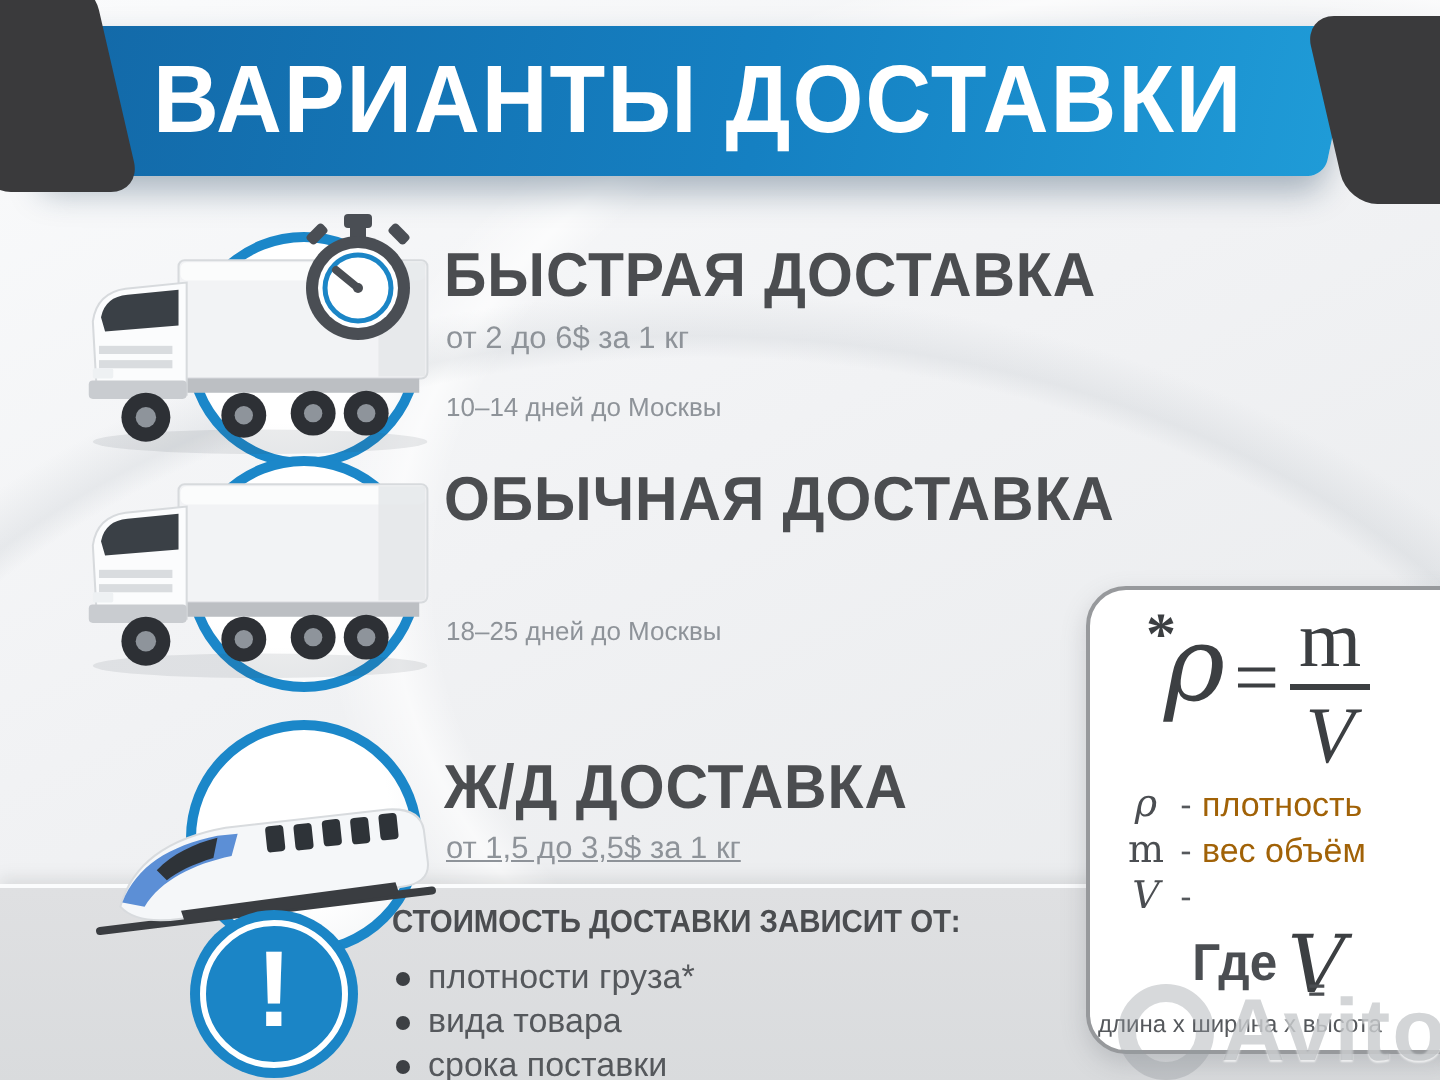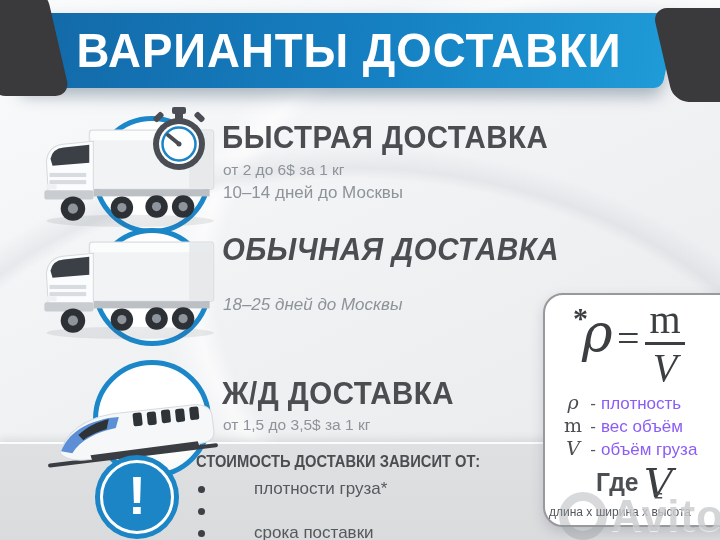--- a/index.html
+++ b/index.html
@@ -34,35 +34,35 @@
   .opt-circle{position:absolute;left:93px;top:12px;width:118px;height:118px;border-radius:50%;
     border:5px solid #1b87c9;background:radial-gradient(circle at 40% 35%,#ffffff 55%,#f0f2f4 100%);
     box-sizing:border-box;}
   .veh{position:absolute;}
   .truck-svg{left:36px;top:22px;width:182px;height:102px;}
   .train-svg{left:46px;top:30px;width:174px;height:94px;}
   .stopwatch-svg{left:146px;top:2px;width:66px;height:66px;z-index:4;}
   .opt-title{position:absolute;left:222px;top:16px;font-size:31px;font-weight:bold;color:#4b4d50;
     transform:scaleX(0.95);transform-origin:left;white-space:nowrap;letter-spacing:0.5px;}
   .opt-price{position:absolute;left:223px;top:57px;font-size:15.5px;color:#8e9399;white-space:nowrap;}
-  .opt-duration{position:absolute;left:223px;top:79px;font-size:17px;color:#8e9399;white-space:nowrap;}
+  .opt-duration{position:absolute;left:223px;top:92px;font-size:13px;color:#8e9399;white-space:nowrap;}
   .option.r3 .opt-title{top:28px;}
-  .option.r3 .opt-price{top:68px;}
+  .option.r3 .opt-price{top:68px;text-decoration:underline;}
   
   .note-icon{position:absolute;left:95px;top:455px;width:84px;height:84px;border-radius:50%;
     background:#1b85c6;z-index:4;}
   .note-icon .ring{position:absolute;left:5px;top:5px;right:5px;bottom:5px;border:3px solid #ffffff;
     border-radius:50%;}
   .note-icon .mark{position:absolute;left:0;top:0;width:100%;height:100%;display:flex;
     align-items:center;justify-content:center;font-size:54px;font-weight:900;color:#ffffff;
     padding-bottom:4px;box-sizing:border-box;}
   .note-heading{position:absolute;left:196px;top:453px;font-size:16px;font-weight:bold;color:#4b4d50;
     transform:scaleX(0.92);transform-origin:left;white-space:nowrap;z-index:4;}
   .note-list{position:absolute;left:198px;top:478px;z-index:4;}
-  .note-row{display:flex;align-items:center;height:22px;gap:40px;}
+  .note-row{display:flex;align-items:center;height:22px;}
   .note-dot{width:7px;height:7px;border-radius:50%;background:#3d4044;margin-right:9px;flex:0 0 auto;}
   .note-text{font-size:17px;color:#55585c;white-space:nowrap;}
   
   .formula-card{position:absolute;left:543px;top:293px;width:196px;height:234px;background:#ffffff;
     border:2px solid #97999c;border-radius:20px;box-sizing:border-box;
     box-shadow:0 5px 12px rgba(100,105,110,0.25);z-index:5;}
   .f-ast{position:absolute;left:28px;top:6px;font-size:30px;font-weight:bold;color:#3c3f42;
     font-family:"Liberation Serif",serif;}
   .f-rho{position:absolute;left:37px;top:12px;font-size:52px;font-style:italic;color:#3c3f42;
     font-family:"DejaVu Serif",serif;line-height:1;}
@@ -70,21 +70,21 @@
   .f-frac{position:absolute;left:96px;top:4px;width:48px;text-align:center;color:#3c3f42;
     font-family:"Liberation Serif",serif;}
   .f-frac .num{display:block;font-size:40px;line-height:42px;}
   .f-frac .bar{display:block;height:3px;background:#3c3f42;margin:1px 4px;}
   .f-frac .den{display:block;font-size:40px;line-height:44px;font-style:italic;}
   .f-legend{position:absolute;left:16px;top:96px;}
   .f-leg-row{display:flex;align-items:baseline;height:23px;}
   .f-sym{width:24px;text-align:center;font-family:"DejaVu Serif",serif;font-style:italic;
     font-size:19px;color:#4b4e52;flex:0 0 auto;}
   .f-dash{width:16px;text-align:center;font-size:17px;color:#55585c;flex:0 0 auto;}
-  .f-leg-text{font-size:17px;color:#8b5cf6;white-space:nowrap;}
+  .f-leg-text{font-size:17px;color:#a16207;white-space:nowrap;}
   .f-where{position:absolute;left:0;top:168px;width:178px;text-align:center;color:#4b4e52;}
   .f-where-label{font-size:26px;font-weight:bold;transform:scaleX(0.95);display:inline-block;vertical-align:6px;}
   .f-whereV{position:relative;display:inline-block;font-family:"DejaVu Serif",serif;font-style:italic;
     font-size:40px;line-height:40px;margin-left:4px;color:#3c3f42;}
   .f-whereEq{position:absolute;left:50%;transform:translateX(-50%);bottom:-13px;font-size:15px;
     font-weight:bold;color:#4b4e52;font-style:normal;font-family:"Liberation Sans",sans-serif;}
   .f-expansion{position:absolute;left:2px;top:210px;width:146px;text-align:center;font-size:12px;
     color:#55585c;white-space:nowrap;}
   
   .watermark{position:absolute;right:-4px;bottom:0px;z-index:9;display:flex;align-items:center;
@@ -140,21 +140,21 @@
       <circle cx="33" cy="38" r="20" fill="#ffffff"></circle>
       <circle cx="33" cy="38" r="16.5" fill="none" stroke="#1b85c6" stroke-width="2.5"></circle>
       <line x1="33" y1="38" x2="22" y2="29" stroke="#4a4e54" stroke-width="4" stroke-linecap="round"></line>
       <circle cx="33" cy="38" r="2.5" fill="#4a4e54"></circle>
     </svg>
     <div class="opt-title">БЫСТРАЯ ДОСТАВКА</div>
     <div class="opt-price">от 2 до 6$ за 1 кг</div>
     <div class="opt-duration">10–14 дней до Москвы</div>
   </div>
 
-  <div class="option r2" style="top:216px;font-style:italic;">
+  <div class="option r2" style="top:216px;">
     <div class="opt-circle"></div>
     <svg class="veh truck-svg" viewBox="0 0 178 100">
       <ellipse cx="92" cy="93" rx="82" ry="6" fill="rgba(60,70,80,0.10)"></ellipse>
       <rect x="52" y="4" width="122" height="58" rx="3" fill="#f2f3f5" stroke="#d7dadd"></rect>
       <rect x="53" y="5" width="120" height="9" rx="3" fill="#ffffff" opacity="0.7"></rect>
       <rect x="150" y="5" width="23" height="56" fill="#e4e6e9" opacity="0.8"></rect>
       <rect x="56" y="62" width="114" height="7" fill="#bcbfc3"></rect>
       <circle cx="118" cy="79" r="11" fill="#2d3035"></circle>
         <circle cx="118" cy="79" r="4.5" fill="#8e949b"></circle>
       <circle cx="144" cy="79" r="11" fill="#2d3035"></circle>
@@ -200,20 +200,21 @@
     <div class="mark">!</div>
   </div>
   <div class="note-heading">СТОИМОСТЬ ДОСТАВКИ ЗАВИСИТ ОТ:</div>
   <div class="note-list">
     <div class="note-row">
       <span class="note-dot"></span>
       <span class="note-text">плотности груза*</span>
     </div>
     <div class="note-row">
       <span class="note-dot"></span>
+      <span class="note-text">вида товара</span>
     </div>
     <div class="note-row">
       <span class="note-dot"></span>
       <span class="note-text">срока поставки</span>
     </div>
   </div>
 
   <div class="formula-card">
     <span class="f-ast">*</span>
     <span class="f-rho">ρ</span>
@@ -230,21 +231,20 @@
         <span class="f-leg-text">плотность</span>
       </div>
       <div class="f-leg-row">
         <span class="f-sym" style="font-style:normal;">m</span>
         <span class="f-dash">-</span>
         <span class="f-leg-text">вес объём</span>
       </div>
       <div class="f-leg-row">
         <span class="f-sym">V</span>
         <span class="f-dash">-</span>
-        <span class="f-leg-text">объём груза</span>
       </div>
     </div>
     <div class="f-where">
       <span class="f-where-label">Где</span><span class="f-whereV"><span>V</span><span class="f-whereEq">=</span></span>
     </div>
     <div class="f-expansion">длина х ширина х высота</div>
   </div>
 
   <div class="watermark">
     <span class="wm-ring"></span>

